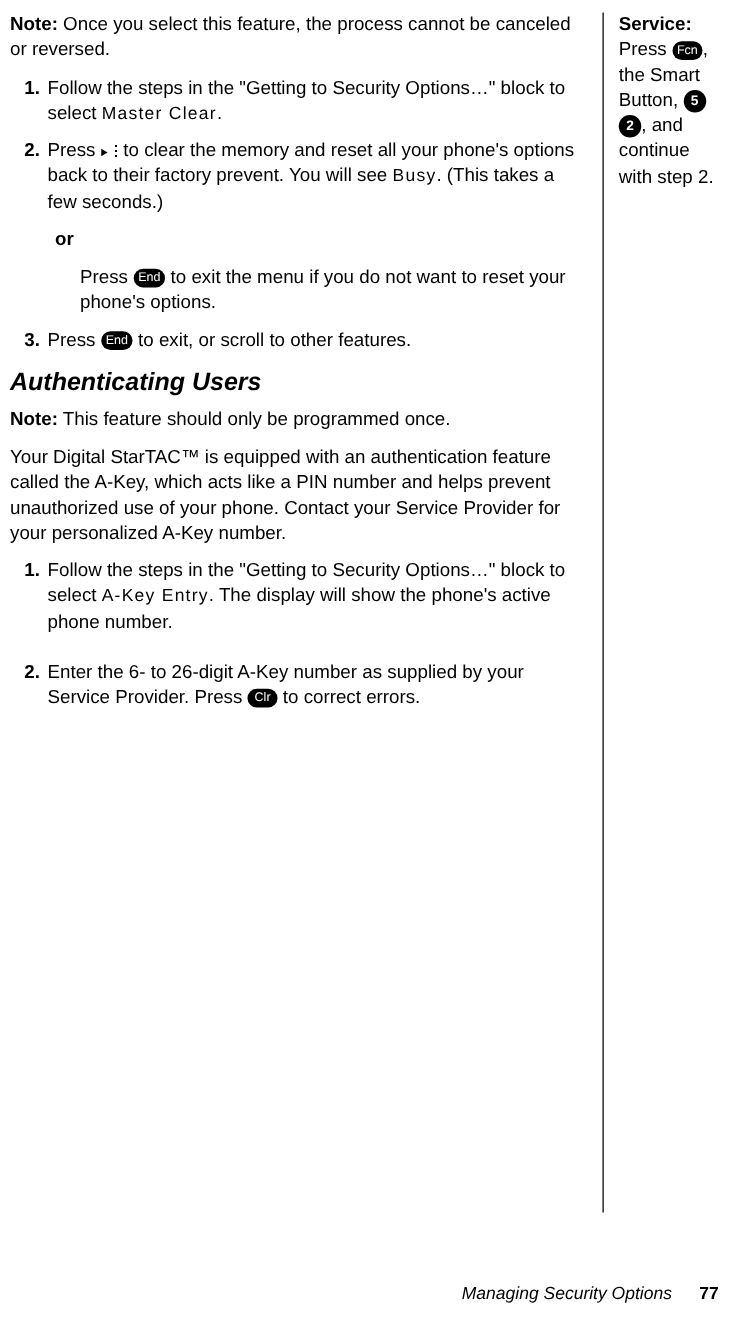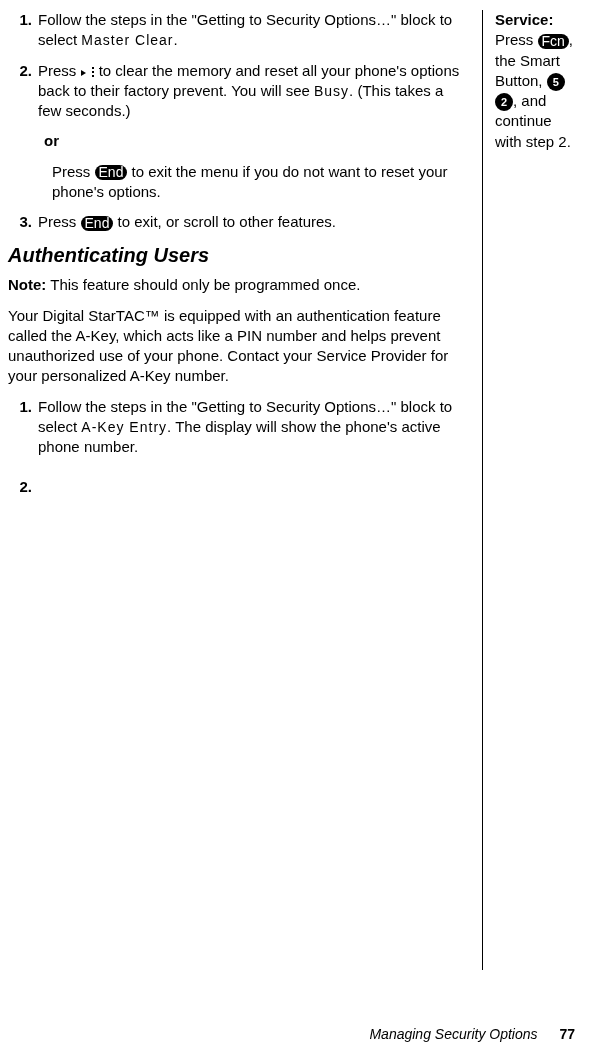--- a/index.html
+++ b/index.html
@@ -17,33 +17,33 @@
     .cols { display: flex; height: 960px; }
     .main { flex: 0 0 470px; padding-right: 12px; }
     .divider { width: 1px; background: #000; margin: 0 4px; }
     .side { flex: 1; padding-left: 8px; font-size: 15px; }
     .note-body { margin-bottom: 10px; }
     .ol { margin: 0 0 10px 0; }
     .li { display: flex; margin: 0 0 10px 0; }
     .liNum { flex: 0 0 30px; text-align: right; font-weight: bold; padding-right: 6px; }
     .liBody { flex: 1; }
     .liBody .para { margin-bottom: 10px; }
-    .indent-block { margin-left: 44px; }
+    .indent-block { margin-left: 56px; }
     .or { font-weight: bold; margin: 0 0 10px 36px; }
     .lcd { font-family: Liberation Sans, sans-serif; font-size: 14px; letter-spacing: 1px; }
     h2.sec { font-family: Arial, sans-serif; font-size: 20px; font-weight: bold; font-style: italic; margin: 8px 0 6px 0; }
     .b { font-weight: bold; }
     .key {
       display: inline-block;
       min-width: 24px;
       height: 15px;
       background: #000;
       color: #fff;
       border-radius: 8px;
-      font-size: 14px;
+      font-size: 10px;
       line-height: 15px;
       text-align: center;
       vertical-align: middle;
       padding: 0 4px;
       font-style: normal;
       font-weight: normal;
     }
     .key.round { min-width: 18px; width: 18px; height: 18px; border-radius: 50%; line-height: 18px; font-size: 11px; font-weight: bold; }
     .key.star { min-width: 26px; }
     .key.hash { min-width: 26px; }
@@ -81,20 +81,23 @@
       font-size: 14px;
     }
     .footer .pg { font-weight: bold; font-style: normal; margin-left: 18px; text-align: right; }
   </style>
 </head>
 <body>
 
 <div class="cols">
   <div class="main">
 
+    <p class="note-body">
+      <span class="b">Note:</span><span> Once you select this feature, the process cannot be canceled or reversed.</span>
+    </p>
 
     <div class="ol">
       <div class="li">
         <div class="liNum">1.</div>
         <div class="liBody">
           <span>Follow the steps in the "Getting to Security Options…" block to select </span><span class="lcd">Master Clear</span><span>.</span>
         </div>
       </div>
 
       <div class="li">
@@ -132,20 +135,23 @@
         <div class="liBody">
           <p class="para">
             <span>Follow the steps in the "Getting to Security Options…" block to select </span><span class="lcd">A-Key Entry</span><span>. The display will show the phone's active phone number.</span>
           </p>
         </div>
       </div>
 
       <div class="li">
         <div class="liNum">2.</div>
         <div class="liBody">
+          <p class="para">
+            <span>Enter the 6- to 26-digit A-Key number as supplied by your Service Provider. Press </span><span class="key">Clr</span><span> to correct errors.</span>
+          </p>
         </div>
       </div>
     </div>
 
   </div>
 
   <div class="divider"></div>
 
   <div class="side">
     <p>

